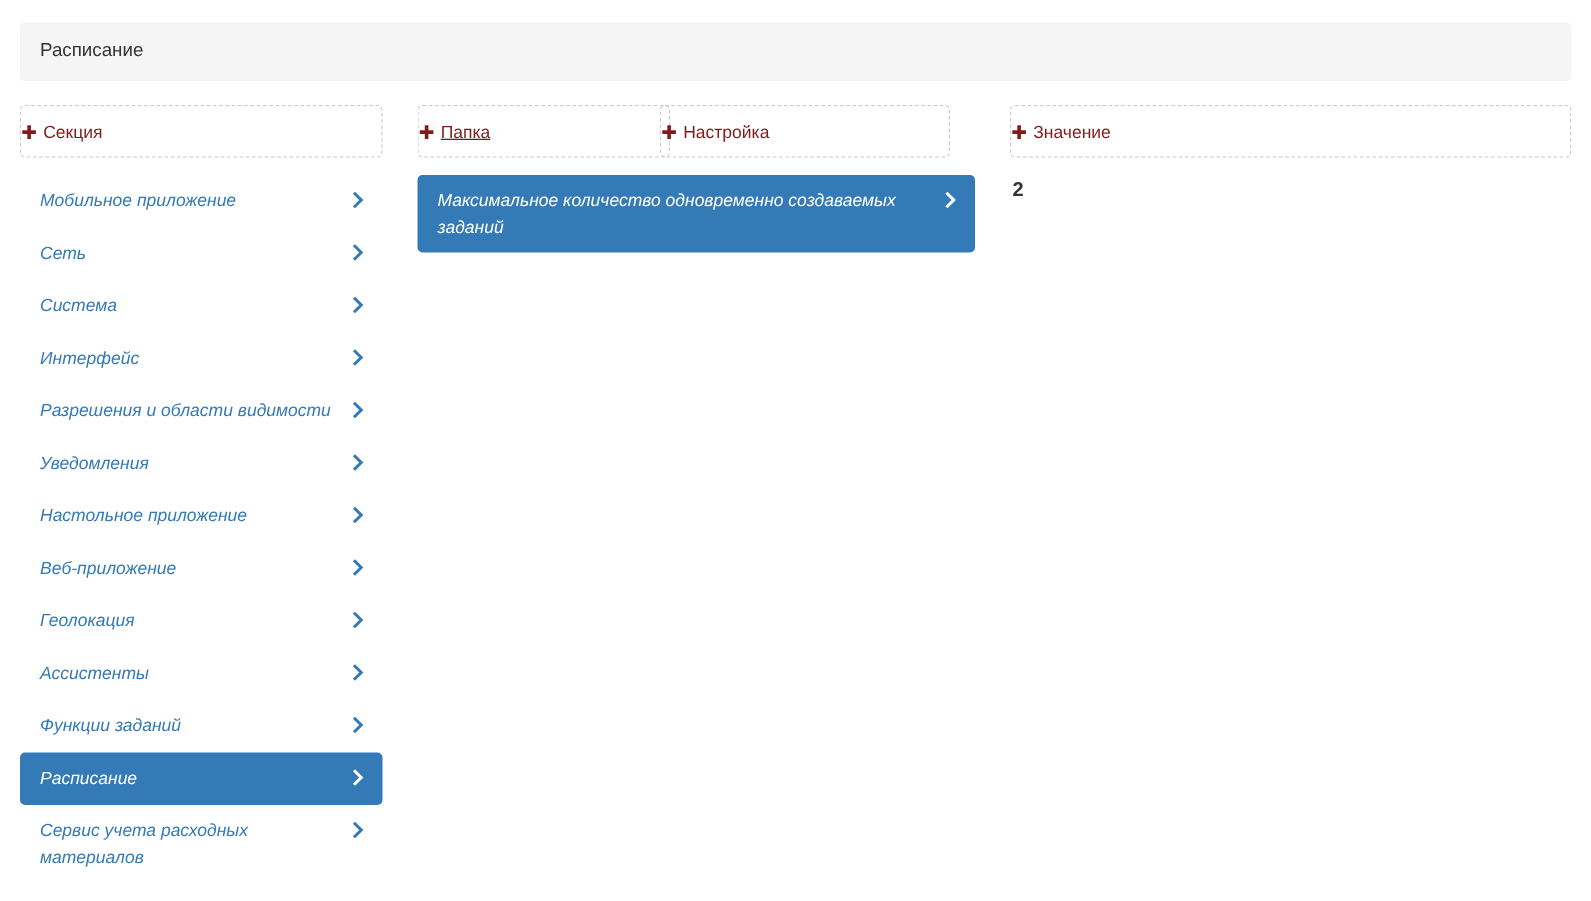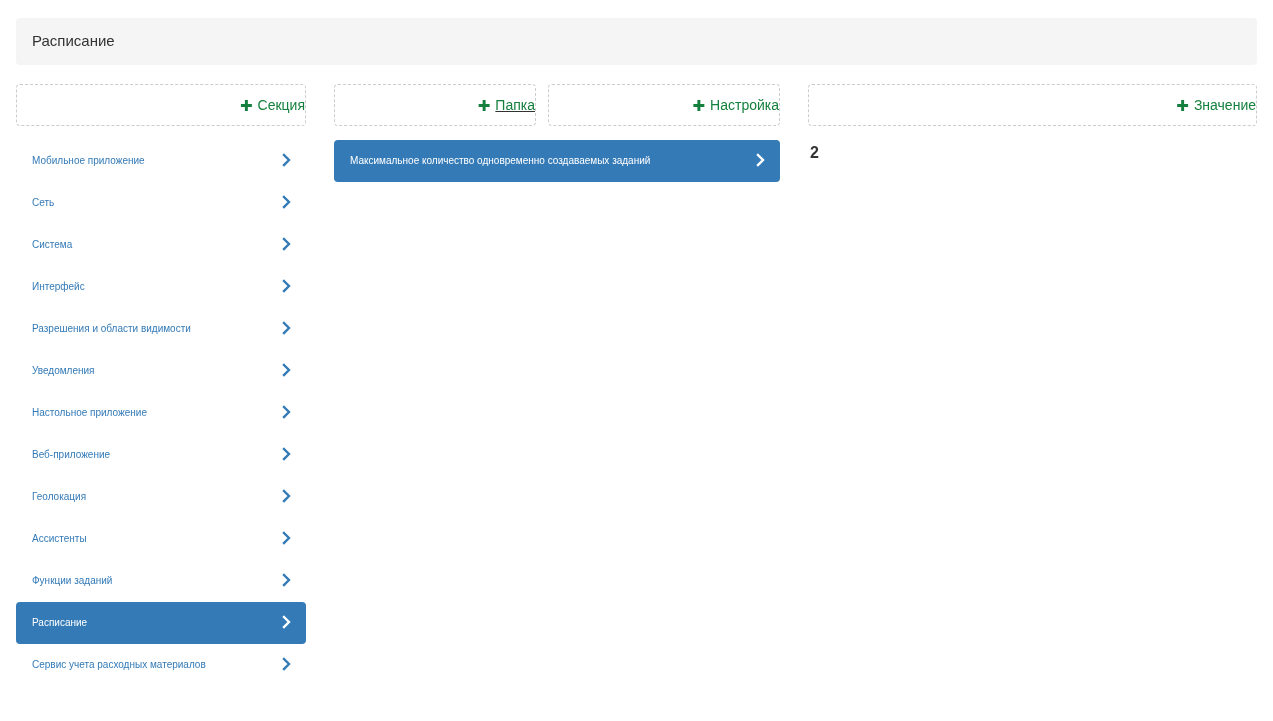--- a/index.html
+++ b/index.html
@@ -47,21 +47,21 @@
     width: 1273px;
     height: 637px;
   }
 
   .col {
     position: absolute;
     top: 0;
   }
   .col-sections   { left: 16px;  width: 290px; }
   .col-folders    { left: 334px; width: 202px; text-decoration: underline; }
-  .col-settings   { left: 548px; width: 232px; }
+  .col-settings   { left: 528px; width: 232px; }
   .col-values     { left: 808px; width: 449px; }
 
   
   .col-middle-list {
     position: absolute;
     left: 334px;
     top: 56px;
     width: 446px;
   }
   .col-values-body {
@@ -71,25 +71,25 @@
     width: 449px;
   }
 
   
   .add-btn {
     display: block;
     box-sizing: border-box;
     width: 100%;
     height: 42px;
     line-height: 40px;
-    text-align: right;
+    text-align: left;
     border: 1px dashed #cccccc;
     border-radius: 4px;
     background: transparent;
-    color: #15803d;
+    color: #7f1d1d;
     font-size: 14px;
     font-family: "Liberation Sans", "DejaVu Sans", sans-serif;
     cursor: pointer;
     padding: 0;
     white-space: nowrap;
     user-select: none;
   }
   .add-btn .plus {
     display: inline-block;
     font-weight: bold;
@@ -107,25 +107,26 @@
   }
   .list-item {
     position: relative;
     box-sizing: border-box;
     display: block;
     width: 100%;
     min-height: 42px;
     padding: 10px 38px 10px 16px;
     border-radius: 4px;
     color: #337ab7;
-    font-size: 10px;
+    font-size: 14px;
     line-height: 21px;
     text-decoration: none;
     cursor: pointer;
     background: transparent;
+    font-style: italic;
   }
   .list-item.active {
     background: #337ab7;
     color: #ffffff;
   }
   .list-item .chev {
     position: absolute;
     right: 14px;
     top: 12px;
     width: 10px;

